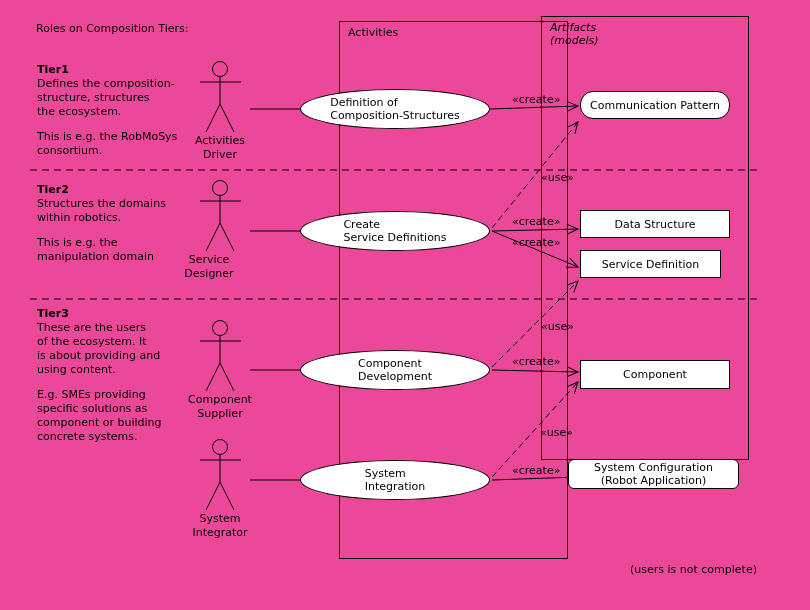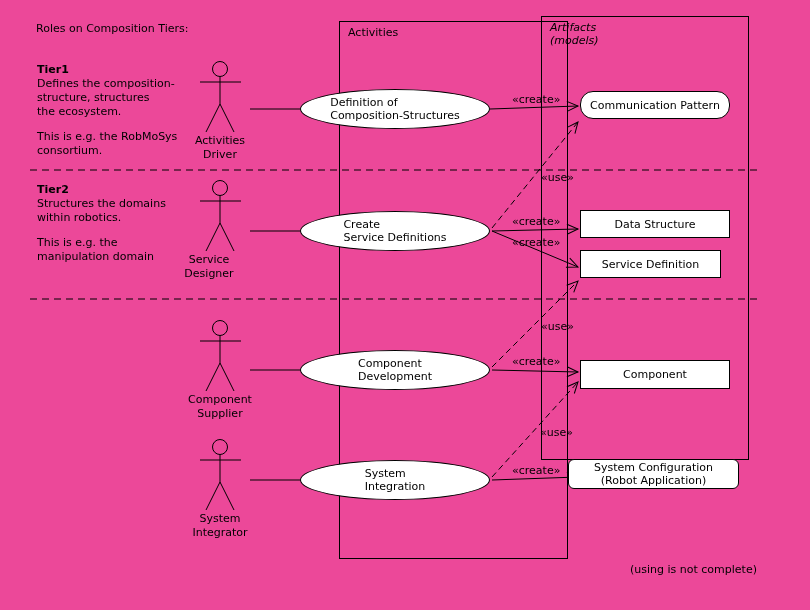--- a/index.html
+++ b/index.html
@@ -104,20 +104,31 @@
     <div class="pre tier-note">This is e.g. the RobMoSys
 consortium.</div>
   </div>
   <div class="abs tier-block" style="left:37px; top:183px;">
     <div class="tier-name">Tier2</div>
     <div class="pre">Structures the domains
 within robotics.</div>
     <div class="pre tier-note">This is e.g. the
 manipulation domain</div>
   </div>
+  <div class="abs tier-block" style="left:37px; top:307px;">
+    <div class="tier-name">Tier3</div>
+    <div class="pre">These are the users
+of the ecosystem. It
+is about providing and
+using content.</div>
+    <div class="pre tier-note">E.g. SMEs providing
+specific solutions as
+component or building
+concrete systems.</div>
+  </div>
 
   <div class="abs actor-label pre" style="left:160px; top:134px;">Activities
 Driver</div>
   <div class="abs actor-label pre" style="left:149px; top:253px;">Service
 Designer</div>
   <div class="abs actor-label pre" style="left:160px; top:393px;">Component
 Supplier</div>
   <div class="abs actor-label pre" style="left:160px; top:512px;">System
 Integrator</div>
 
@@ -152,15 +163,15 @@
 
   <div class="abs edge-label" style="left:512px; top:94px;">«create»</div>
   <div class="abs edge-label" style="left:541px; top:172px;">«use»</div>
   <div class="abs edge-label" style="left:512px; top:216px;">«create»</div>
   <div class="abs edge-label" style="left:512px; top:237px;">«create»</div>
   <div class="abs edge-label" style="left:541px; top:321px;">«use»</div>
   <div class="abs edge-label" style="left:512px; top:356px;">«create»</div>
   <div class="abs edge-label" style="left:540px; top:427px;">«use»</div>
   <div class="abs edge-label" style="left:512px; top:465px;">«create»</div>
 
-  <div class="abs footnote" style="left:630px; top:563px;">(using is not complete)</div>
+  <div class="abs footnote" style="left:630px; top:563px;">(users is not complete)</div>
 
 </div>
 
 </body></html>

